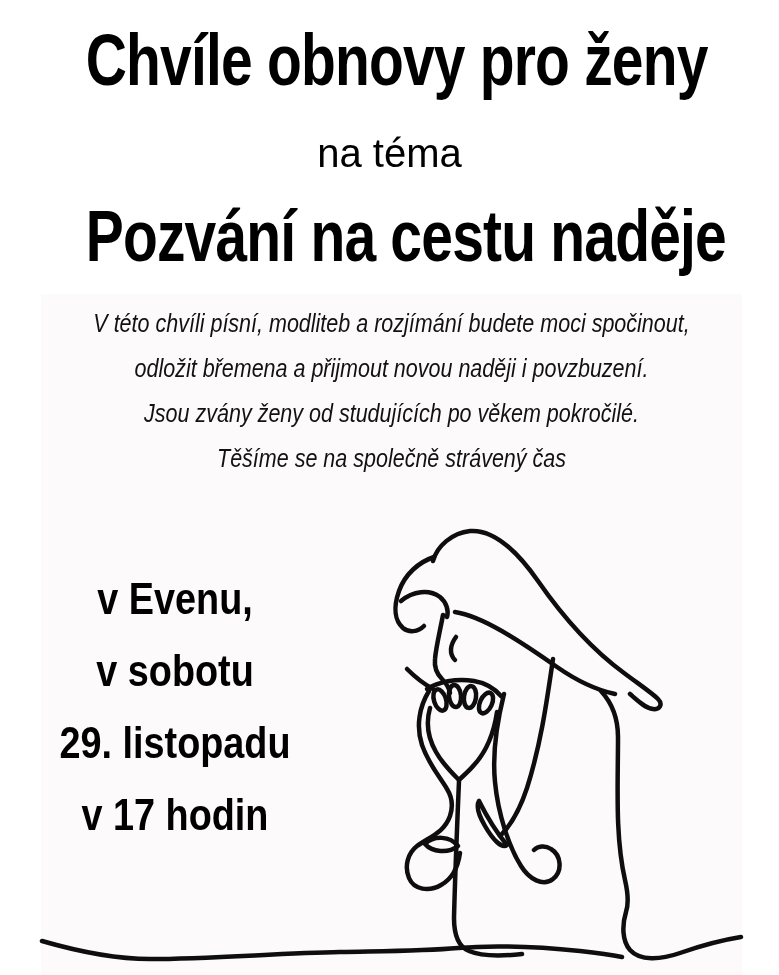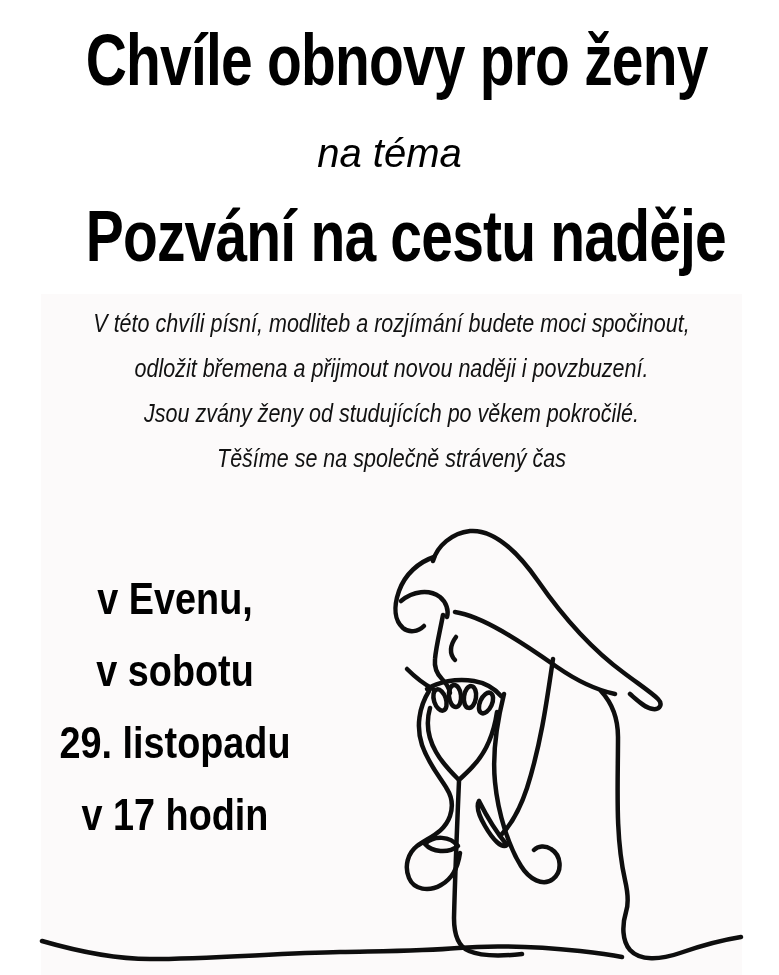--- a/index.html
+++ b/index.html
@@ -27,21 +27,20 @@
     letter-spacing: -1px;
     line-height: 1.05;
     transform: scaleX(0.78);
     transform-origin: 50% 50%;
     white-space: nowrap;
   }
   .subtitle {
     left: 0; top: 129px; width: 779px;
     text-align: center;
     font-size: 40px;
-    font-style: italic;
     line-height: 1.2;
     white-space: nowrap;
   }
   .theme-title {
     left: 0; top: 198px; width: 779px;
     text-align: center;
     font-size: 73px;
     font-weight: bold;
     letter-spacing: -1px;
     line-height: 1.05;

